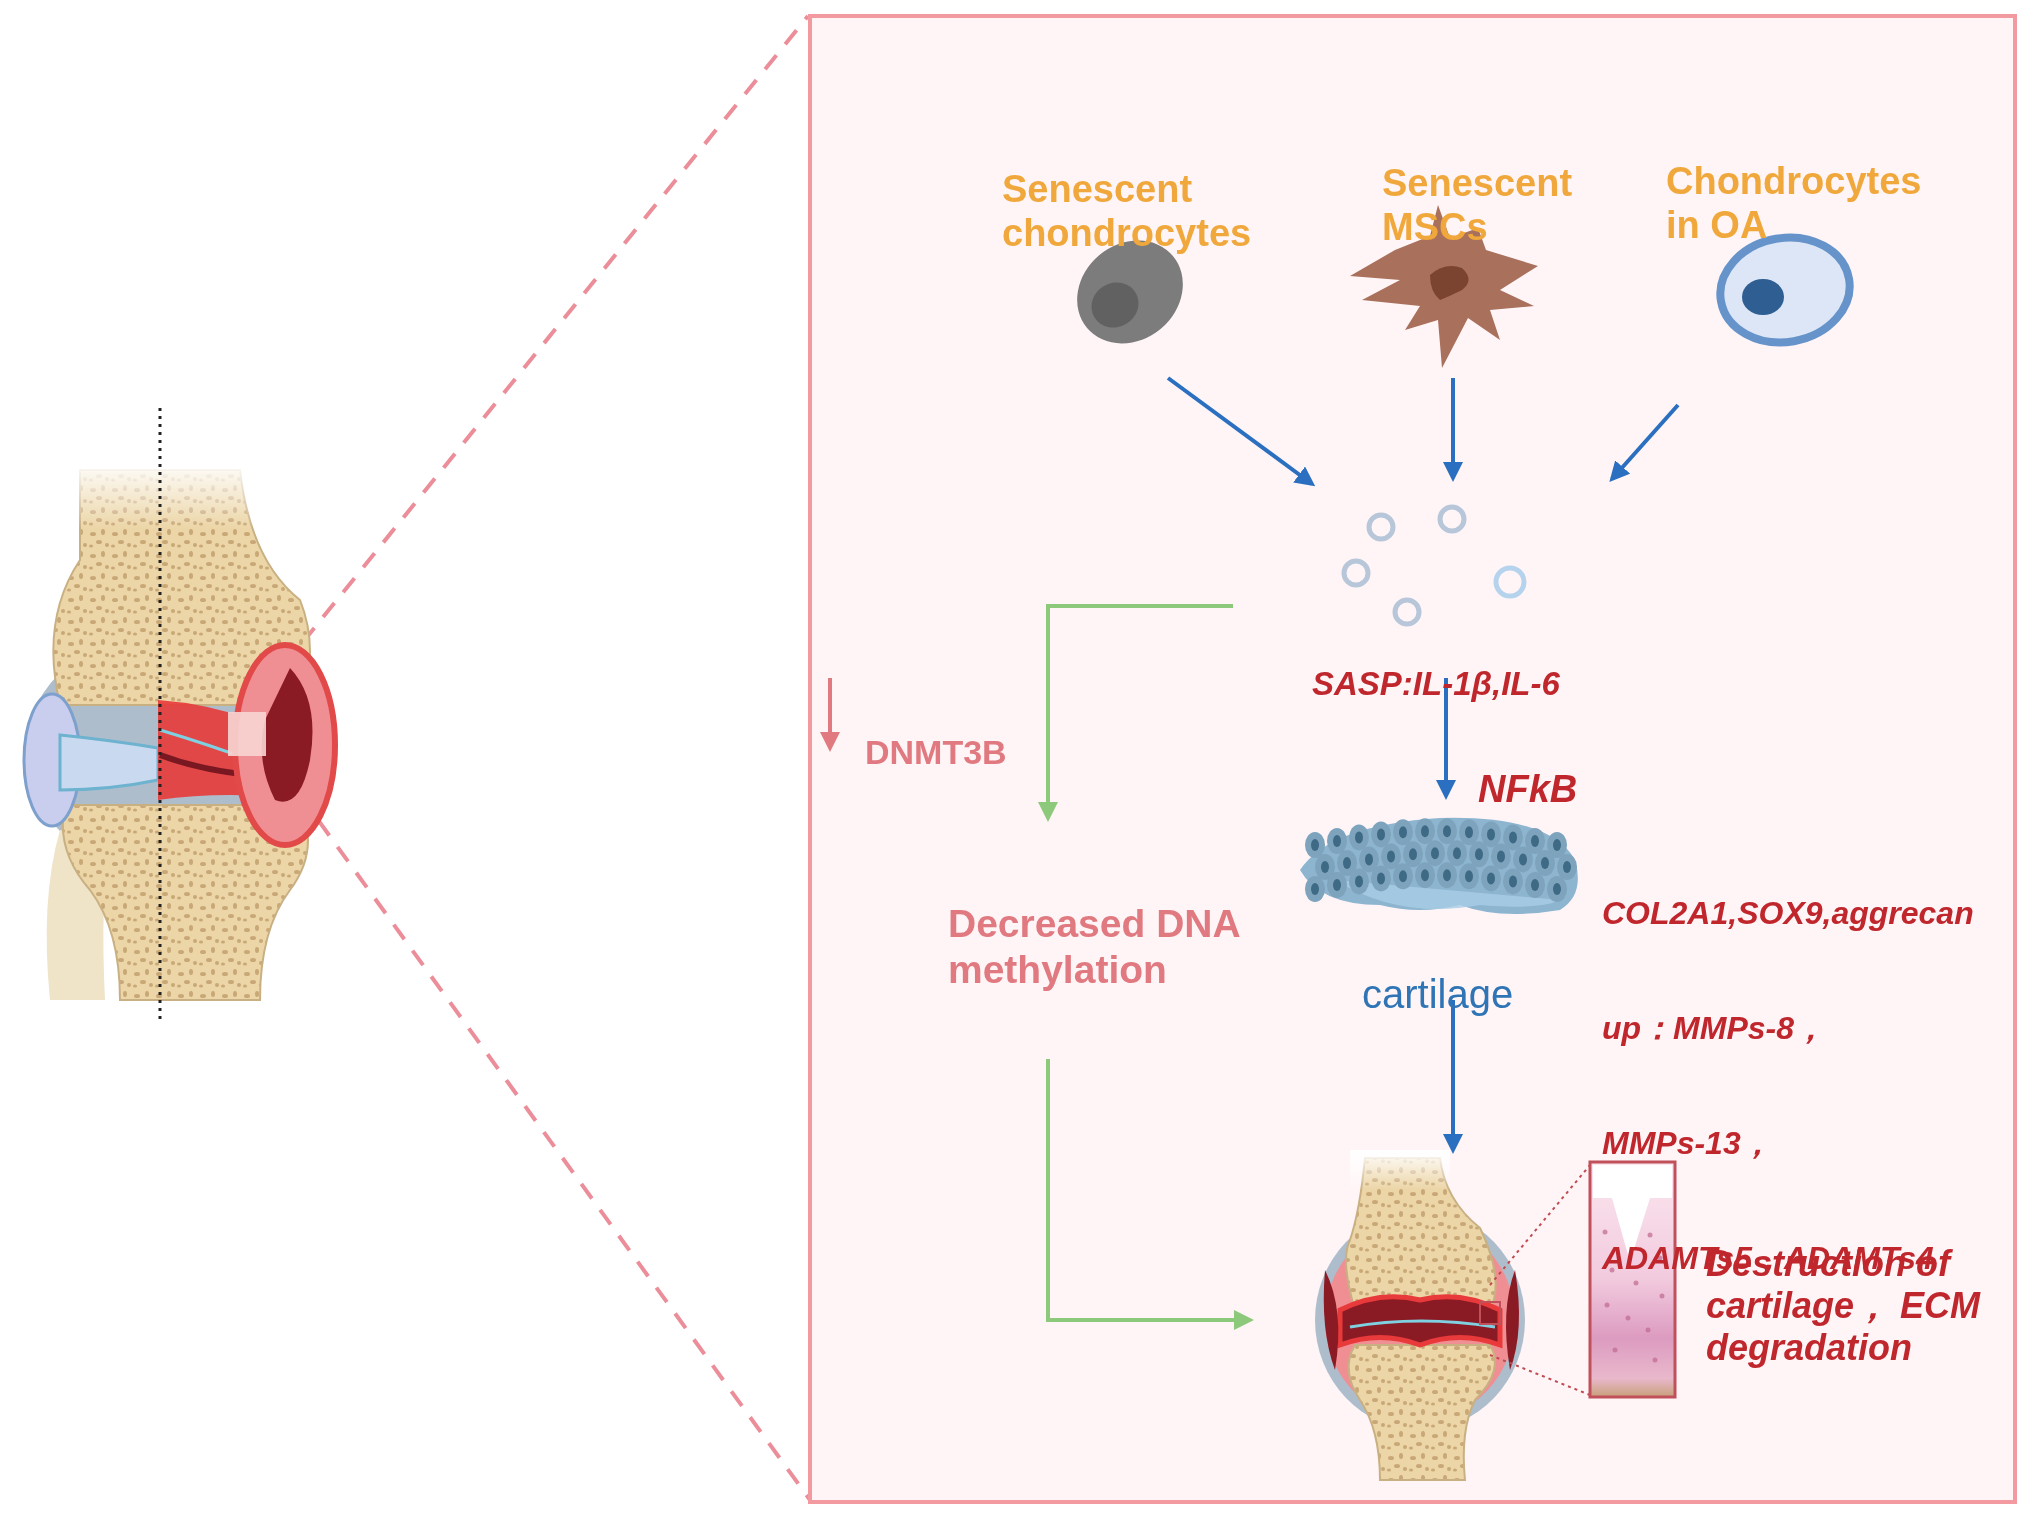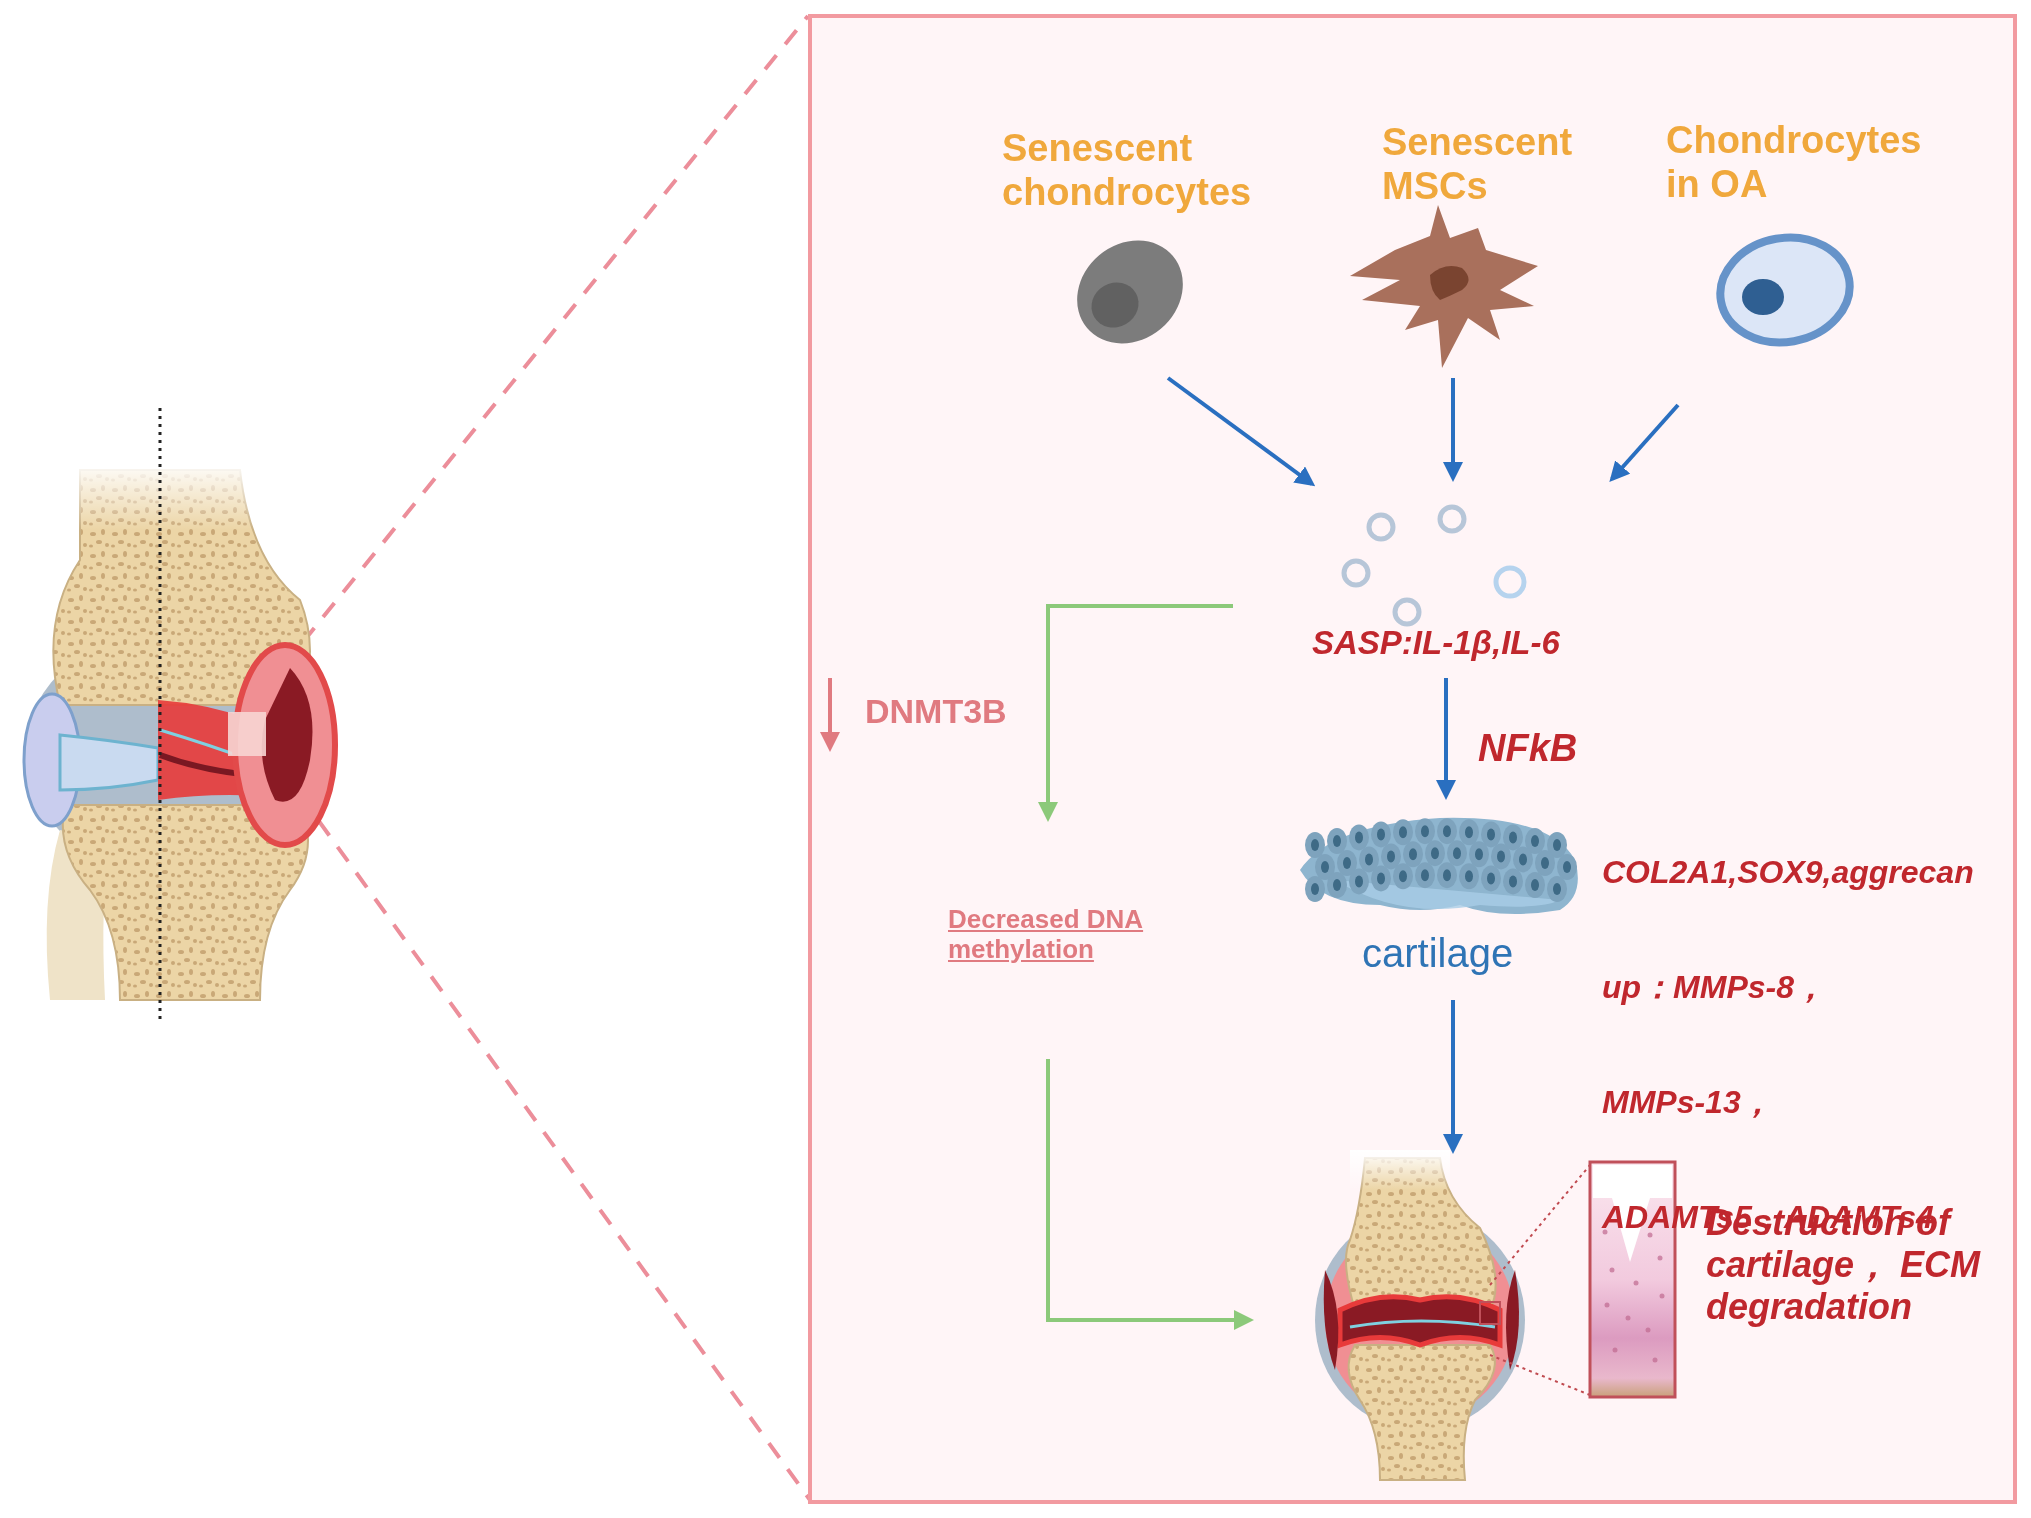--- a/index.html
+++ b/index.html
@@ -1,18 +1,18 @@
 <!DOCTYPE html>
 <html><head>
 <meta charset="utf-8">
 <style>
   html, body { margin: 0; padding: 0; background: #ffffff; }
   body { width: 2031px; height: 1518px; position: relative; overflow: hidden; font-family: "Liberation Sans", "DejaVu Sans", sans-serif; }
   #canvas { position: absolute; left: 0; top: 0; width: 2031px; height: 1518px; }
-  .lbl { position: absolute; font-weight: bold; white-space: pre; line-height: 1.17; }
+  .lbl { position: absolute; font-weight: bold; white-space: pre; line-height: 1.17; margin-top: 41px; }
   .orange { color: #f0a83c; font-size: 38px; }
   .red { color: #c0272d; font-style: italic; }
   .pink { color: #e07a80; }
   .blue { color: #2f74b5; }
 </style>
 </head>
 <body>
 
 <svg id="canvas" width="2031" height="1518" viewBox="0 0 2031 1518" xmlns="http://www.w3.org/2000/svg">
   <defs>
@@ -228,18 +228,18 @@
 <div class="lbl blue" style="left:1362px; top:930px; font-size:40px; font-weight:normal;">cartilage</div>
 
 <div class="lbl red" style="left:1602px; top:776px; font-size:32px; line-height:1.2;">
   <div>COL2A1,SOX9,aggrecan</div>
   <div>up：MMPs-8，</div>
   <div>MMPs-13，</div>
   <div>ADAMTs5，ADAMTs4</div>
 </div>
 
 <div class="lbl pink" style="left:865px; top:692px; font-size:34px;">DNMT3B</div>
-<div class="lbl pink" style="left:948px; top:904px; font-size:26px;text-decoration:underline;">Decreased DNA
+<div class="lbl pink" style="left:948px; top:860px; font-size:39px;">Decreased DNA
 methylation</div>
 
 <div class="lbl red" style="left:1706px; top:1202px; font-size:36px;">Destruction of
 cartilage， ECM
 degradation</div>
 
 </body></html>

